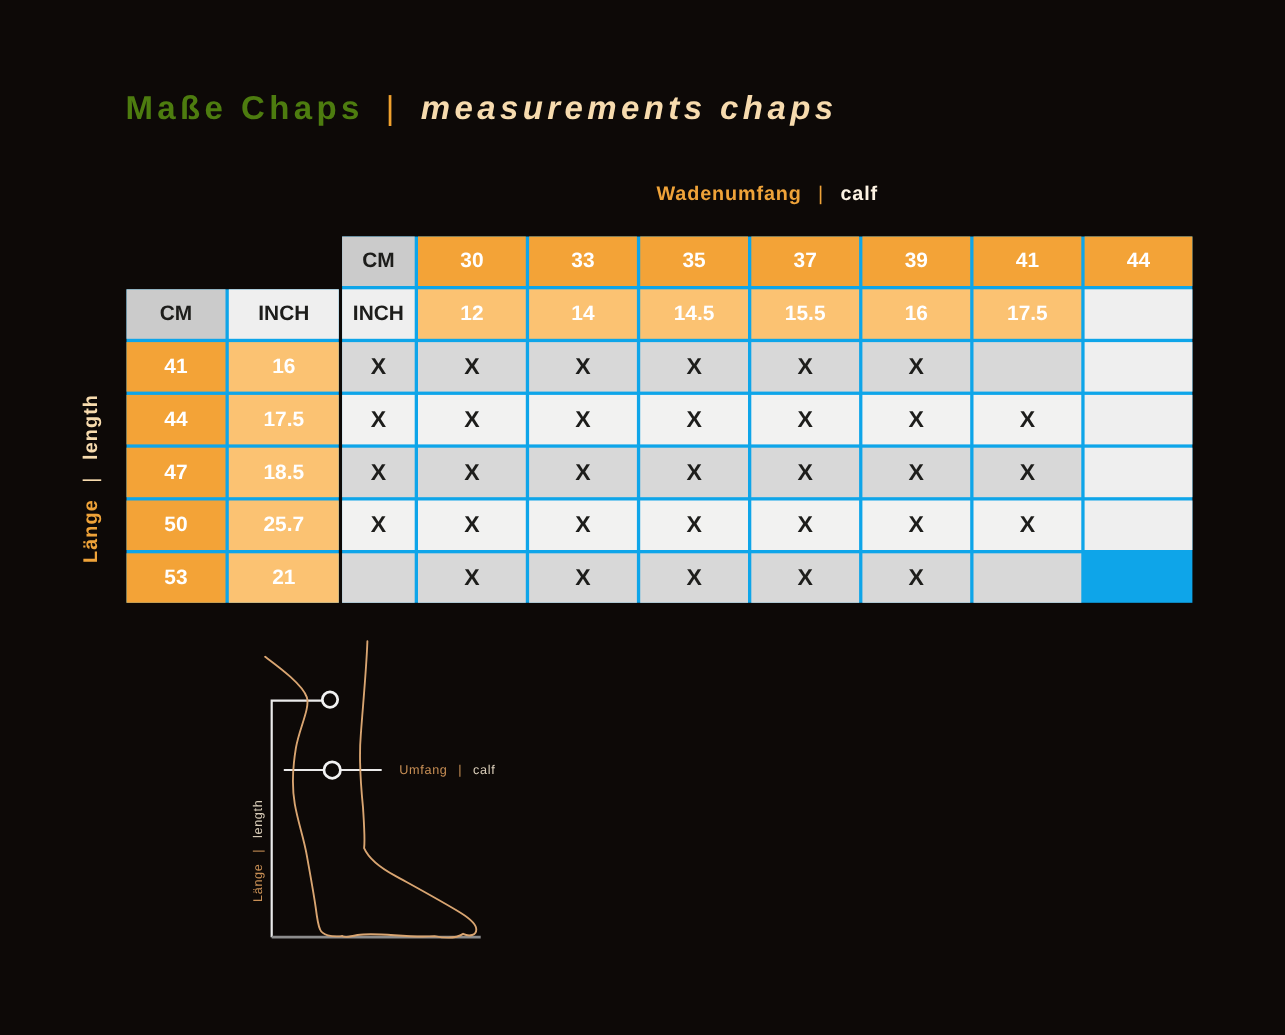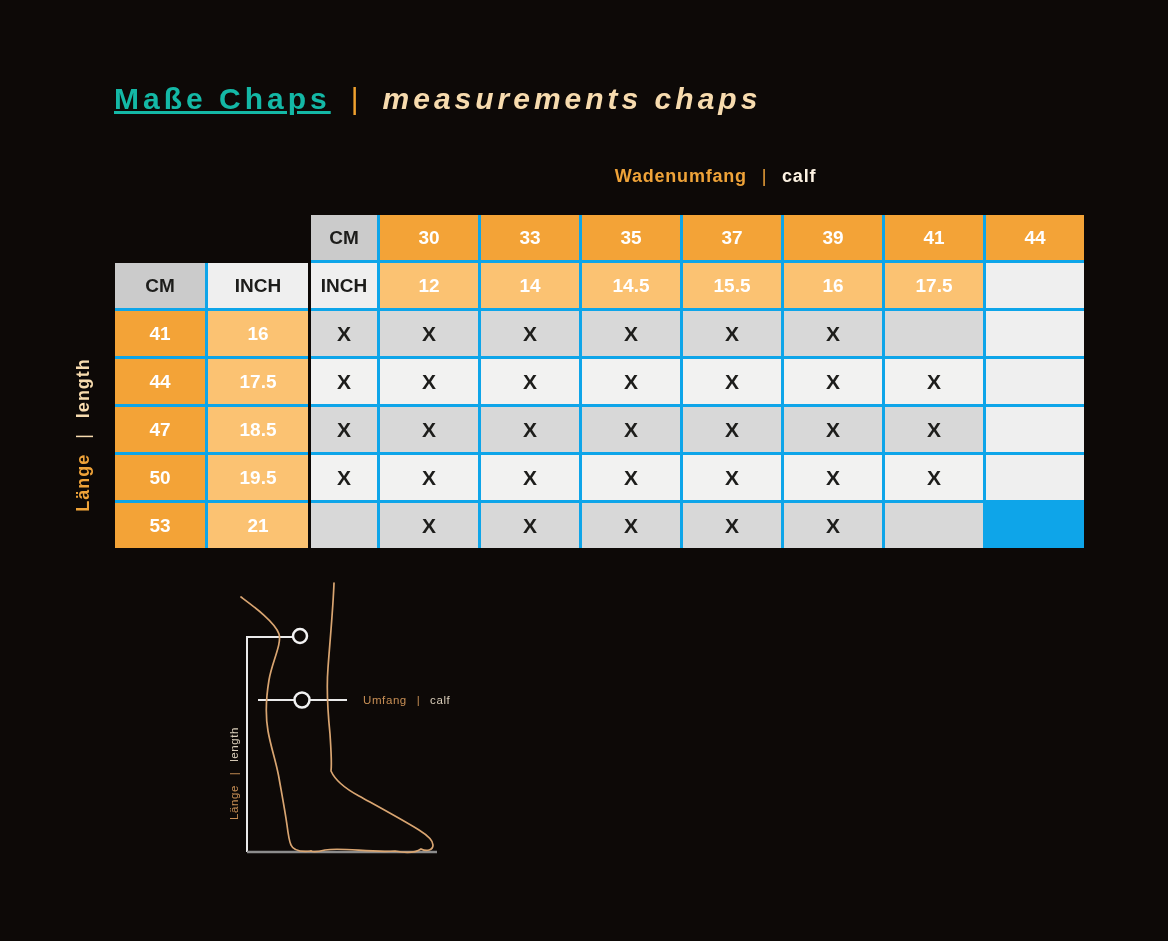--- a/index.html
+++ b/index.html
@@ -5,26 +5,26 @@
   html,body{margin:0;padding:0;background:#0d0907;}
   .stage{
     position:relative;width:1168px;height:941px;background:#0d0907;
     font-family:"Liberation Sans",sans-serif;overflow:hidden;
   }
   
   .page-title{
     position:absolute;left:114px;top:82px;font-size:30px;font-weight:700;
     letter-spacing:4px;display:flex;align-items:baseline;white-space:nowrap;
   }
-  .page-title .de{color:#14b8a6;text-decoration:underline;}
+  .page-title .de{color:#4d7c0f;}
   .page-title .tsep{color:#f0a12e;margin:0 20px;font-weight:400;}
   .page-title .en{color:#f7dbae;font-style:italic;}
 
   .calf-header{
-    position:absolute;left:329px;top:166px;width:773px;text-align:center;
+    position:absolute;left:311px;top:166px;width:773px;text-align:center;
     font-size:18px;font-weight:700;letter-spacing:0.8px;white-space:nowrap;
   }
   .calf-header .de{color:#efa339;}
   .calf-header .hsep{color:#efa339;margin:0 9px;font-weight:400;}
   .calf-header .en{color:#fdf3e3;}
 
   .side-label{
     position:absolute;left:83px;top:435px;
     transform:translate(-50%,-50%) rotate(-90deg);
     font-size:18px;font-weight:700;letter-spacing:1px;white-space:nowrap;
@@ -86,21 +86,21 @@
   <div class="grid left-table">
     <div class="cell c-gray">CM</div>
     <div class="cell c-lgray">INCH</div>
     <div class="cell c-or">41</div>
     <div class="cell c-lor">16</div>
     <div class="cell c-or">44</div>
     <div class="cell c-lor">17.5</div>
     <div class="cell c-or">47</div>
     <div class="cell c-lor">18.5</div>
     <div class="cell c-or">50</div>
-    <div class="cell c-lor">19.5</div>
+    <div class="cell c-lor">25.7</div>
     <div class="cell c-or">53</div>
     <div class="cell c-lor">21</div>
   </div>
 
   <div class="grid main-grid">
 
     <div class="cell c-gray">CM</div>
     <div class="cell c-or">30</div>
     <div class="cell c-or">33</div>
     <div class="cell c-or">35</div>

